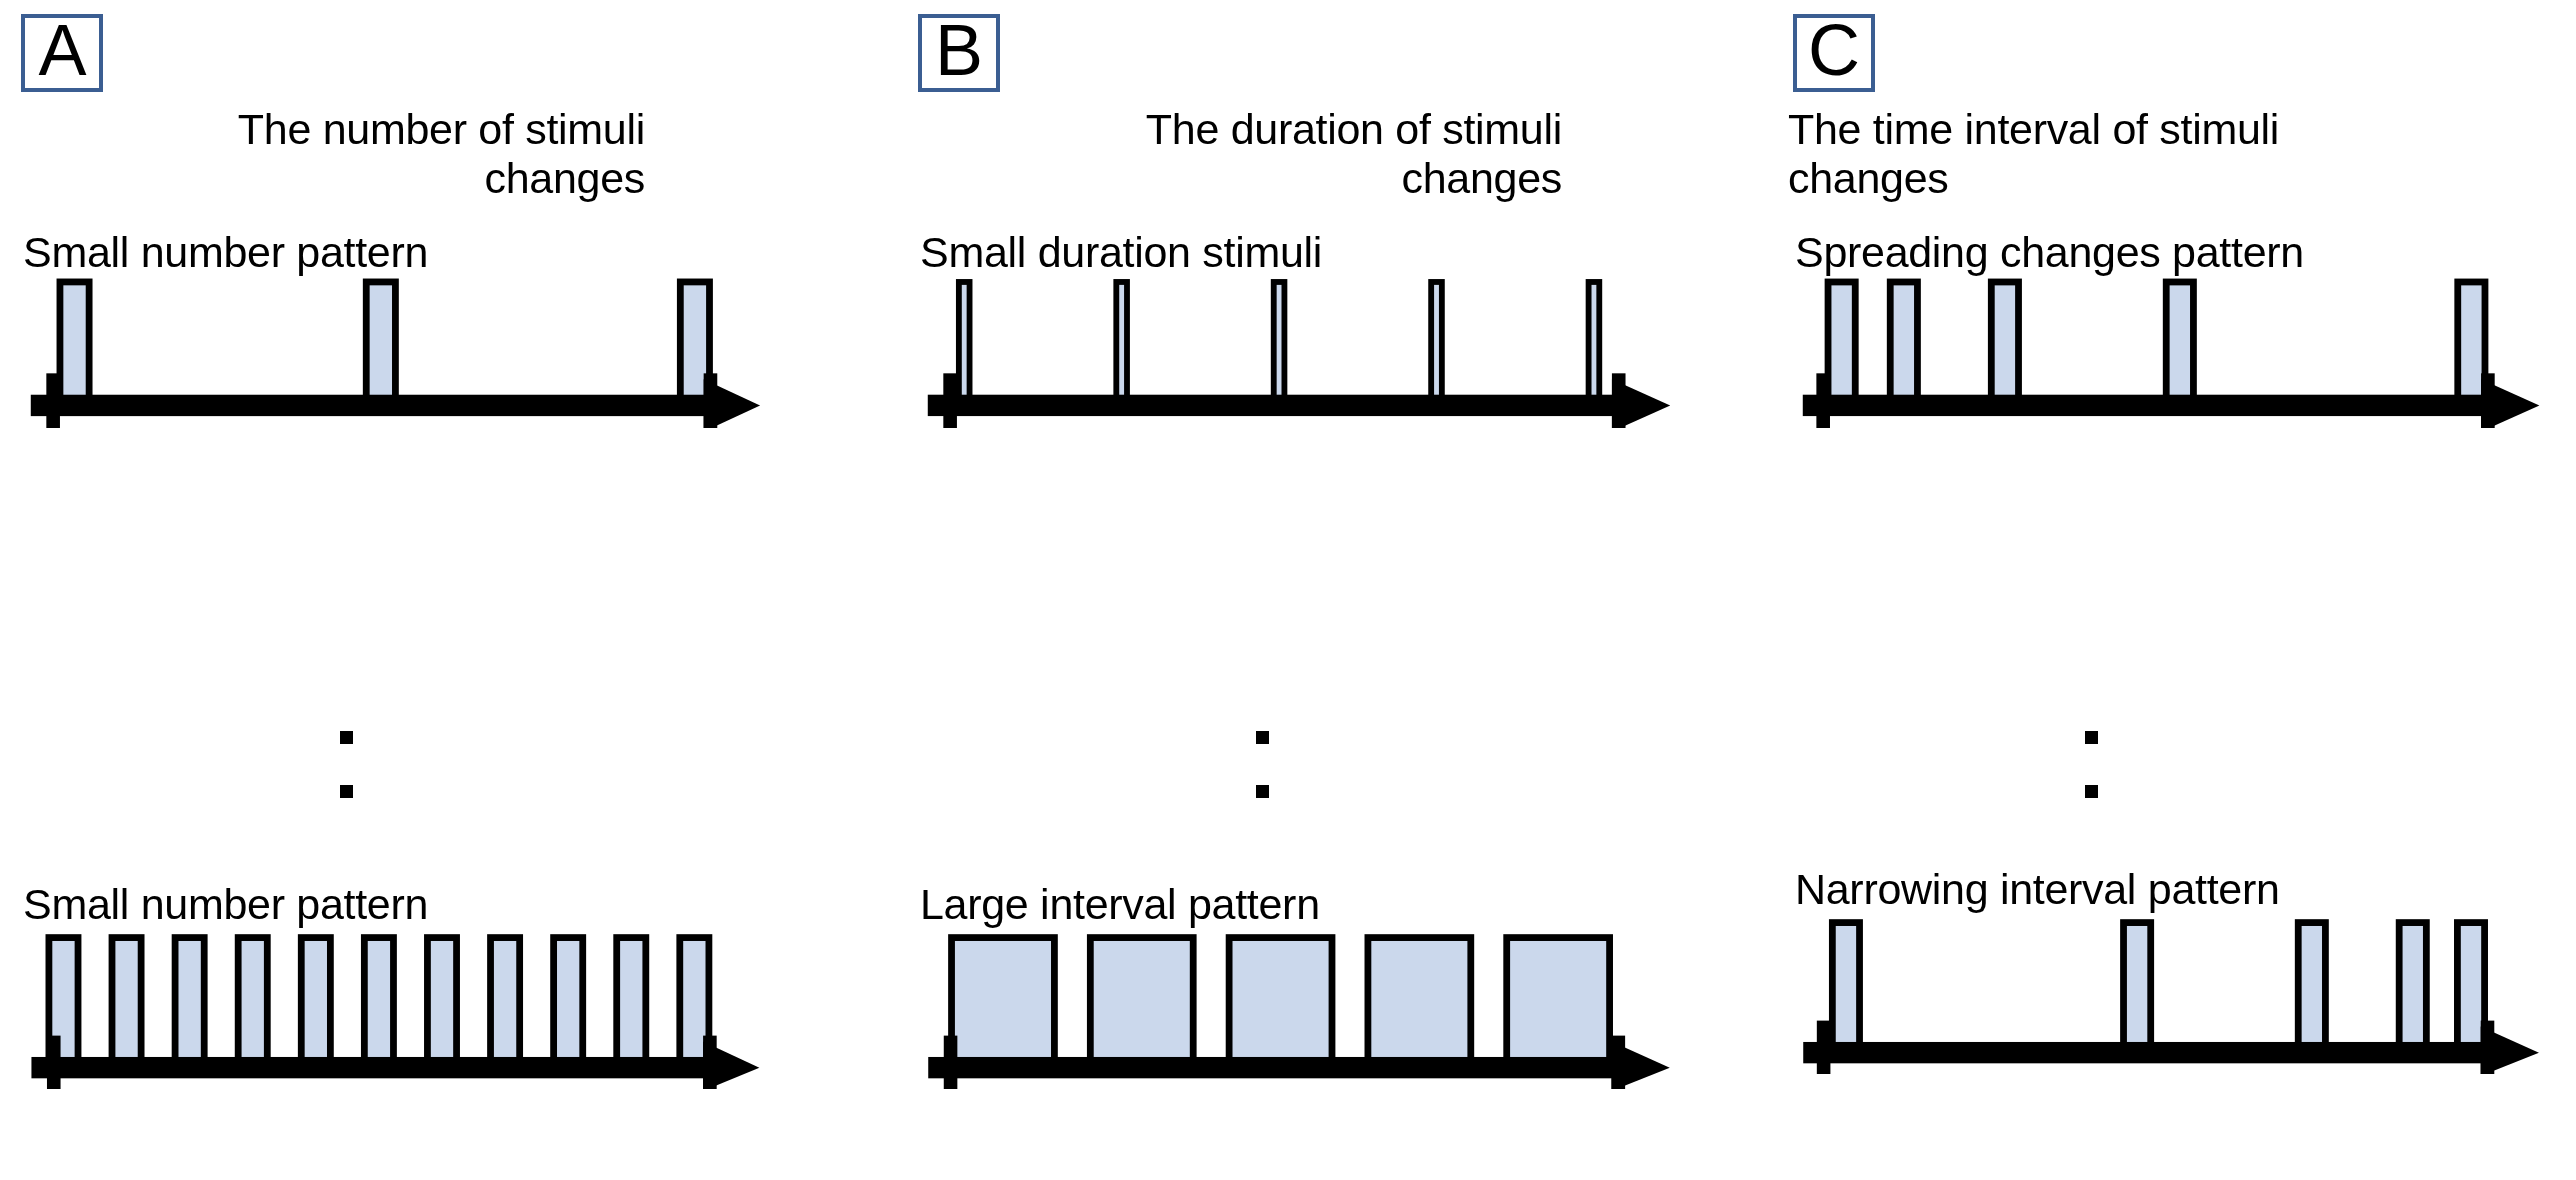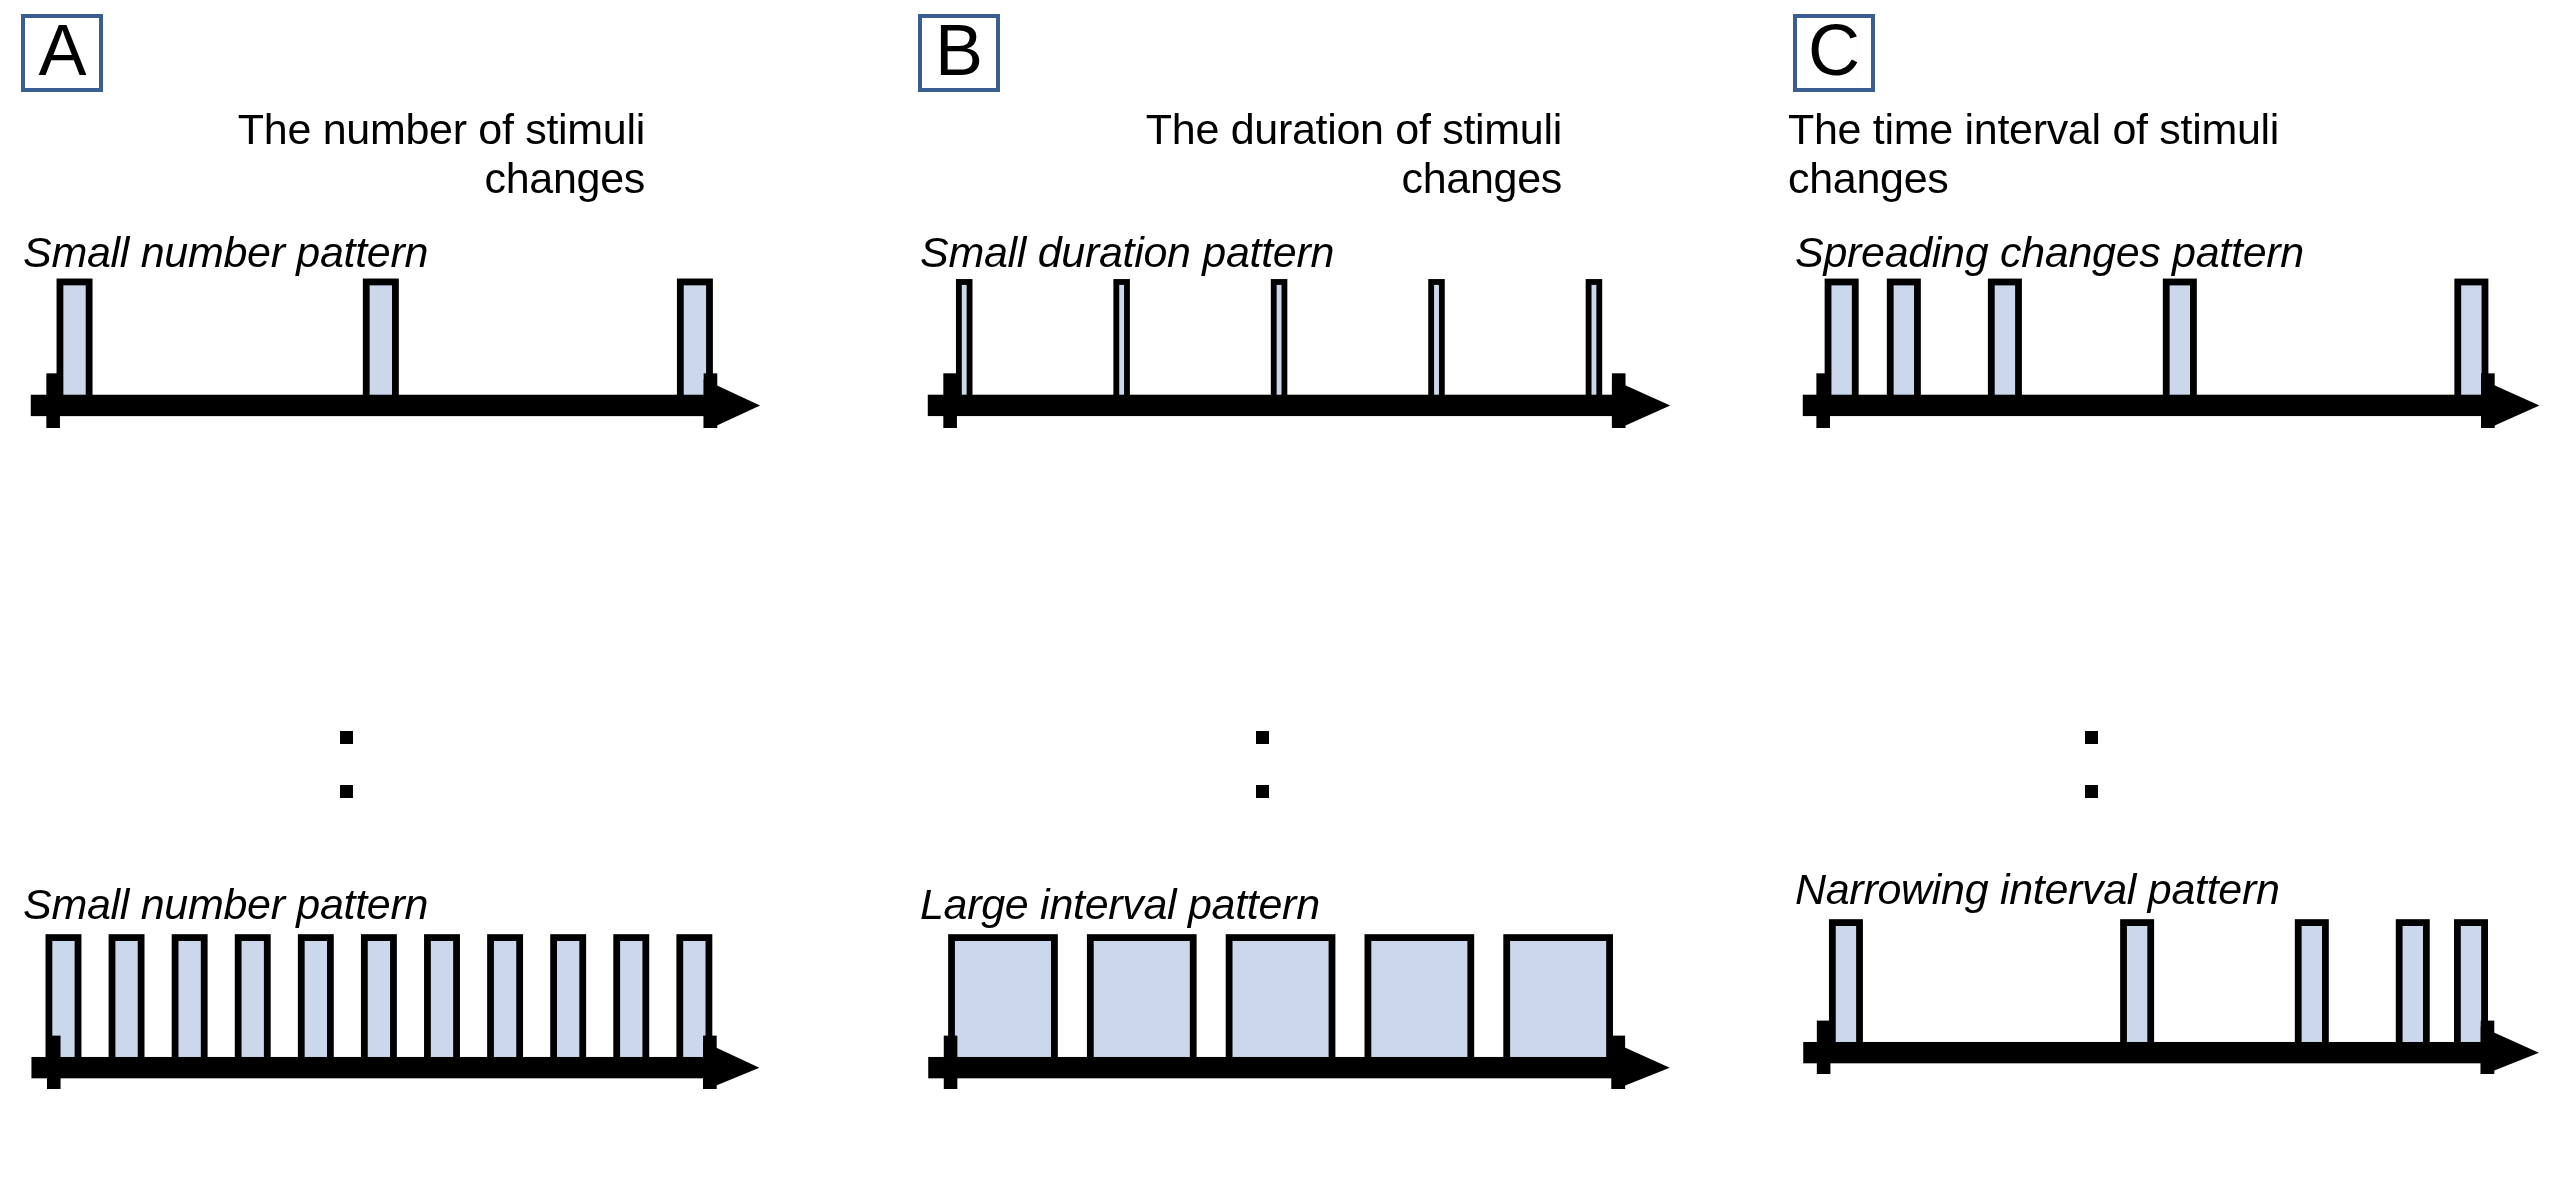--- a/index.html
+++ b/index.html
@@ -34,21 +34,21 @@
   
   .panel-desc{
     position:absolute;
     font-size:43px;line-height:49px;
     font-weight:400;color:#000;
     white-space:pre-line;
     letter-spacing:-0.3px;
   }
 
   
-  .timeline-block{position:absolute;font-style:italic;}
+  .timeline-block{position:absolute;}
   .timeline-title{
     position:absolute;top:0;left:0;
     font-size:43px;line-height:47px;
     white-space:nowrap;letter-spacing:-0.3px;
   }
   .timeline-svg{position:absolute;left:0;}
 
   
   .ellipsis-dots{position:absolute;}
   .ellipsis-dots .dot{
@@ -118,21 +118,21 @@
   </div>
 
   <div class="panel" id="panel-B">
     <div class="panel-letter-box" style="left:43px;">
       <span class="panel-letter">B</span>
     </div>
     <div class="panel-desc" style="left:45px;top:105px;width:642px;text-align:right;">The duration of stimuli
 changes</div>
 
     <div class="timeline-block" style="left:45px;top:229px;width:758px;height:194px;">
-      <div class="timeline-title">Small duration pattern</div>
+      <div class="timeline-title">Small duration stimuli</div>
       <svg class="timeline-svg" style="top:43px;" width="758" height="156" viewBox="0 0 780 160">
         <g>
           <rect x="40" y="10" width="11" height="125" fill="#cbd8ec" stroke="#000" stroke-width="6"></rect>
           <rect x="202" y="10" width="11" height="125" fill="#cbd8ec" stroke="#000" stroke-width="6"></rect>
           <rect x="364" y="10" width="11" height="125" fill="#cbd8ec" stroke="#000" stroke-width="6"></rect>
           <rect x="526" y="10" width="11" height="125" fill="#cbd8ec" stroke="#000" stroke-width="6"></rect>
           <rect x="688" y="10" width="11" height="125" fill="#cbd8ec" stroke="#000" stroke-width="6"></rect>
         </g>
         <g>
           <rect x="8" y="126" width="712" height="22" fill="#000"></rect>

